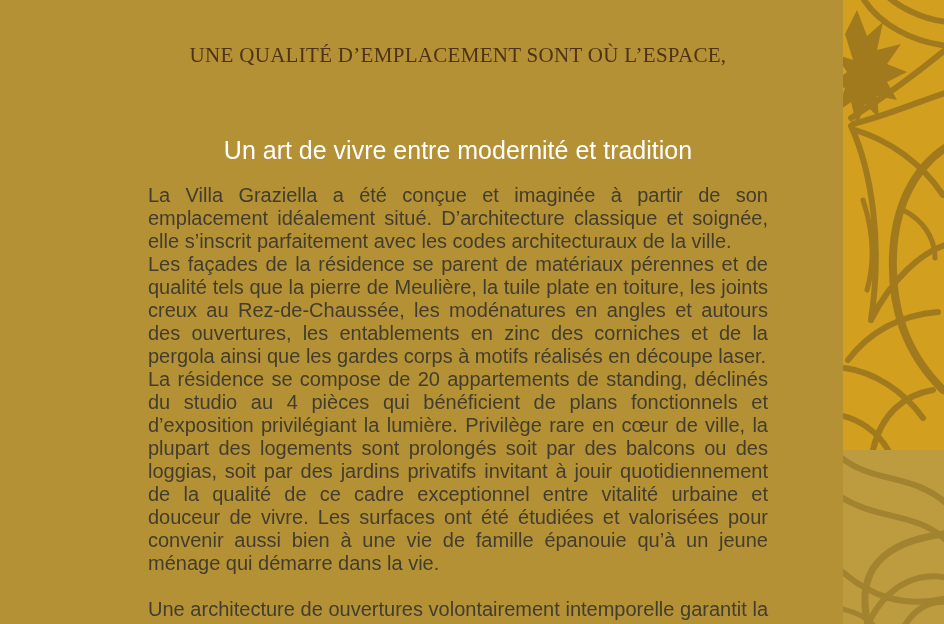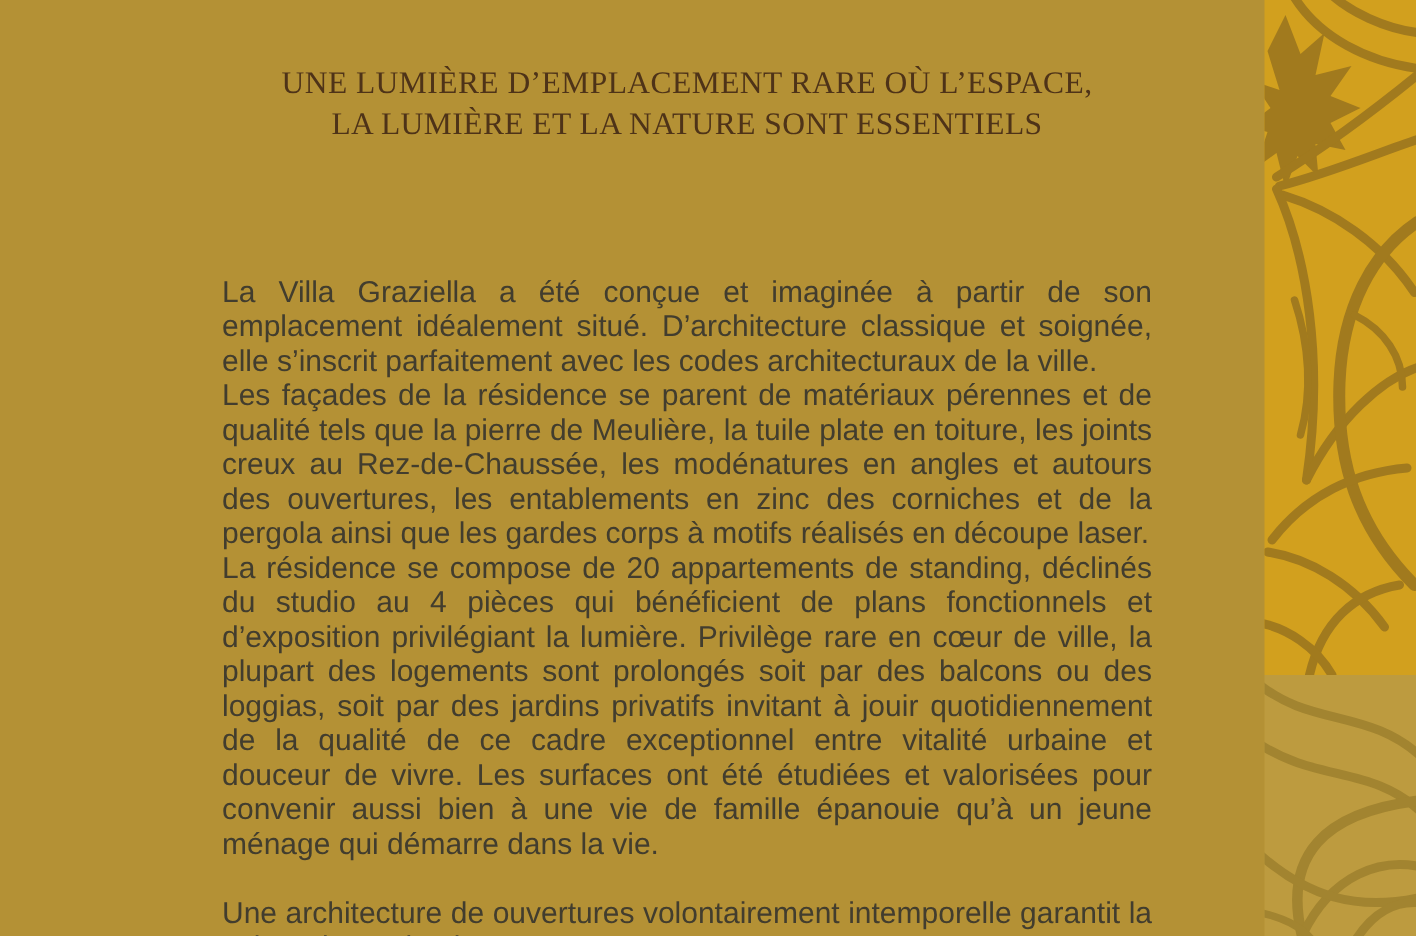--- a/index.html
+++ b/index.html
@@ -61,24 +61,24 @@
   .band-bottom path.stroke{stroke:var(--band-bottom-stroke);fill:none;stroke-linecap:round;}
 </style>
 </head>
 <body>
 
 <div class="stage">
 
   <div class="content">
 
     <h1 class="heading">
-      <span>UNE LUMIÈRE D’EMPLACEMENT RARE OÙ L’ESPACE,</span><br>
-      <span>LA LUMIÈRE ET LA NATURE SONT ESSENTIELS</span>
+      <span>UNE QUALITÉ D’EMPLACEMENT SONT OÙ L’ESPACE,</span><br>
     </h1>
 
+    <h2 class="subtitle">Un art de vivre entre modernité et tradition</h2>
 
     <div class="body-copy">
       <p>La Villa Graziella a été conçue et imaginée à partir de son emplacement idéalement situé. D’architecture classique et soignée, elle s’inscrit parfaitement avec les codes architecturaux de la ville.</p>
       <p>Les façades de la résidence se parent de matériaux pérennes et de qualité tels que la pierre de Meulière, la tuile plate en toiture, les joints creux au Rez-de-Chaussée, les modénatures en angles et autours des ouvertures, les entablements en zinc des corniches et de la pergola ainsi que les gardes corps à motifs réalisés en découpe laser.</p>
       <p>La résidence se compose de 20 appartements de standing, déclinés du studio au 4 pièces qui bénéficient de plans fonctionnels et d’exposition privilégiant la lumière. Privilège rare en cœur de ville, la plupart des logements sont prolongés soit par des balcons ou des loggias, soit par des jardins privatifs invitant à jouir quotidiennement de la qualité de ce cadre exceptionnel entre vitalité urbaine et douceur de vivre. Les surfaces ont été étudiées et valorisées pour convenir aussi bien à une vie de famille épanouie qu’à un jeune ménage qui démarre dans la vie.</p>
       <p class="spaced">Une architecture de ouvertures volontairement intemporelle garantit la valeur du patrimoine.</p>
     </div>
 
   </div>
 

